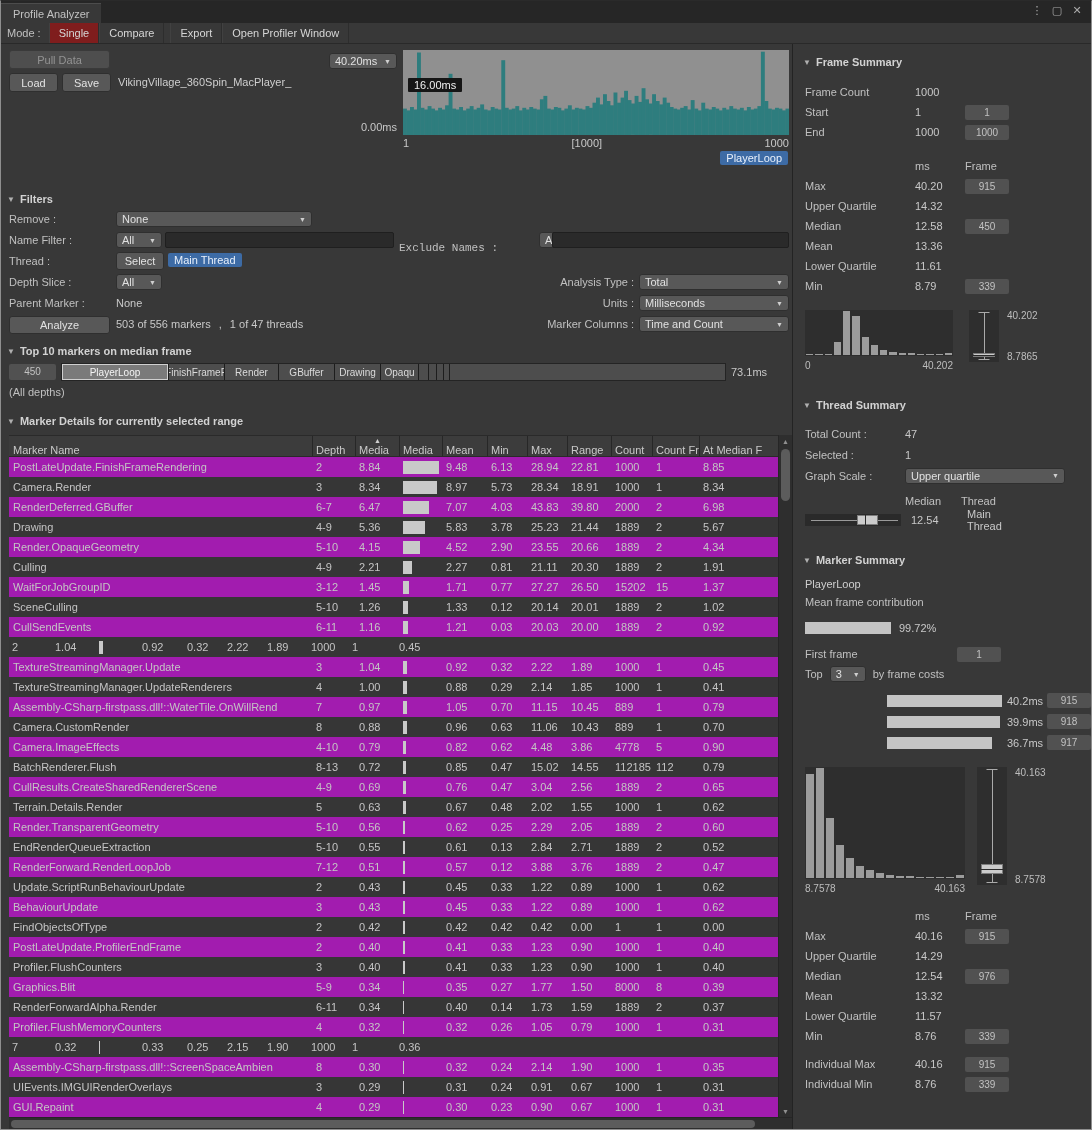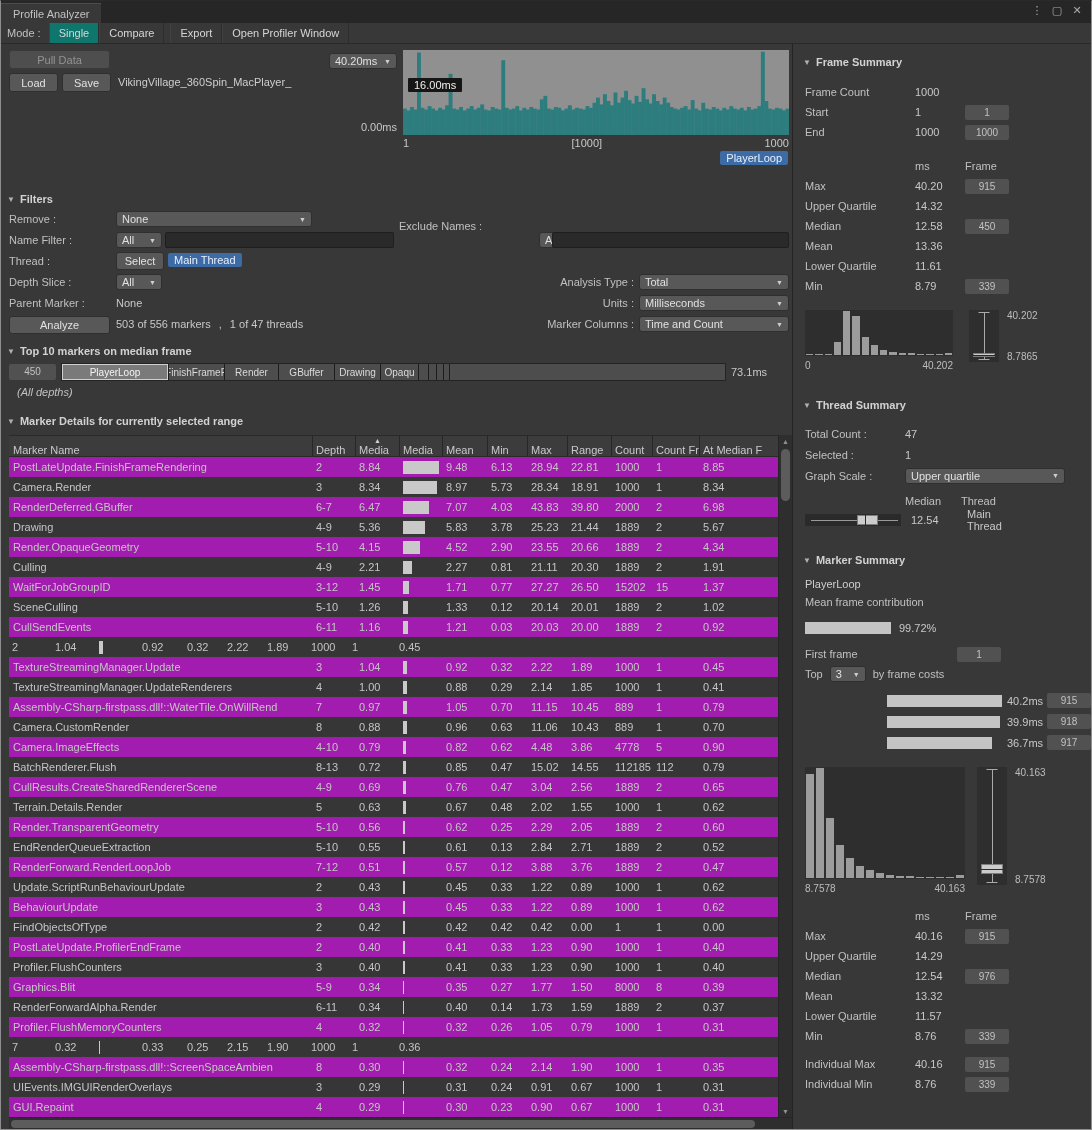--- a/index.html
+++ b/index.html
@@ -9,21 +9,21 @@
   
   .titlebar { height:22px; background:#262626; display:flex; align-items:flex-end; }
   .tab { height:20px; background:#383838; padding:0 12px; display:flex; align-items:center; color:#c2c2c2; border-top:1px solid #4c4c4c; }
   .win-icons { margin-left:auto; display:flex; gap:8px; padding:3px 8px 0 0; color:#ababab; align-self:flex-start; font-size:11px; }
   .win-icons .wi { cursor:default; width:12px; text-align:center; }
 
   
   .toolbar { height:21px; background:#383838; border-bottom:1px solid #292929; display:flex; align-items:stretch; padding-left:6px; }
   .tb-label { color:#c0c0c0; display:flex; align-items:center; margin-right:8px; }
   .tb-btn { padding:0 9px; display:flex; align-items:center; color:#d6d6d6; border-right:1px solid #2d2d2d; border-left:1px solid #414141; }
-  .tb-btn.active { background:#0f766e; }
+  .tb-btn.active { background:#7f1d1d; }
   .tb-btn.gap { margin-left:6px; }
 
   .body-flex { display:flex; height:1086px; }
   .left { width:792px; display:flex; flex-direction:column; border-right:1px solid #232323; }
   .rsep { width:4px; background:#383838; }
   .rpanel { flex:1; position:relative; overflow:hidden; padding-top:12px; }
 
   
   .btn { background:#585858; border:1px solid #2f2f2f; border-radius:3px; color:#e2e2e2; display:flex; align-items:center; justify-content:center; height:18px; }
   .btn.disabled { color:#939393; background:#4e4e4e; border-color:#3a3a3a; }
@@ -54,42 +54,42 @@
   .chart-marker { top:107px; right:4px; }
 
   
   .filters { position:relative; height:152px; }
   .filters > * { position:absolute; }
   .filters .lab { color:#c0c0c0; }
   .f-head { left:6px; top:4px; }
   .f-remove-label { left:8px; top:24px; }   .f-remove-dd { left:115px; top:22px; width:196px; }
   .f-name-label { left:8px; top:45px; }     .f-name-dd { left:115px; top:43px; width:46px; }
   .f-name-input { left:164px; top:43px; width:229px; }
-  .f-excl-label { left:398px; top:31px; }   .f-excl-dd { left:502px; top:43px; width:46px;margin-left:36px; }
+  .f-excl-label { left:398px; top:53px;font-family:Liberation Mono, monospace; }   .f-excl-dd { left:502px; top:43px; width:46px;margin-left:36px; }
   .f-excl-input { left:551px; top:43px; width:237px; }
   .f-thread-label { left:8px; top:66px; }   .f-thread-btn { left:115px; top:63px; width:48px; height:18px; }
   .f-thread-chip { left:167px; top:64px; }
   .f-depth-label { left:8px; top:87px; }    .f-depth-dd { left:115px; top:85px; width:46px; }
   .f-analysis-label { right:158px; top:87px; } .f-analysis-dd { left:638px; top:85px; width:150px; }
   .f-parent-label { left:8px; top:108px; }  .f-parent-value { left:115px; top:108px; color:#c8c8c8; }
   .f-units-label { right:158px; top:108px; } .f-units-dd { left:638px; top:106px; width:150px; }
   .f-analyze { left:8px; top:127px; width:101px; height:18px; }
   .f-stats { left:115px; top:129px; display:flex; gap:8px; color:#c8c8c8; }
   .f-mcol-label { right:158px; top:129px; } .f-mcol-dd { left:638px; top:127px; width:150px; }
 
   
   .top10 { position:relative; height:62px; }
   .t10-head { position:absolute; left:6px; top:4px; }
   .t10-badge { position:absolute; left:8px; top:23px; width:47px; height:16px; line-height:16px; }
   .t10-bar { position:absolute; left:60px; top:22px; width:665px; height:18px; display:flex; background:#2d2d2d; border:1px solid #242424; }
   .seg { height:100%; background:#4d4d4d; border-right:1px solid #1d1d1d; font-size:10px; color:#dadada; display:flex; align-items:center; justify-content:center; overflow:hidden; white-space:nowrap; flex:none; }
   .seg.sel { background:#7a7a7a; color:#f4f4f4; box-shadow:inset 0 0 0 1px #cfcfcf; }
   .seg.rest { flex:1; border-right:none; }
   .t10-total { position:absolute; left:730px; top:25px; color:#c8c8c8; }
-  .t10-depths { position:absolute; left:16px; top:45px; color:#c0c0c0;font-style:italic; }
+  .t10-depths { position:absolute; left:8px; top:45px; color:#c0c0c0; }
 
   
   .details { flex:1; display:flex; flex-direction:column; min-height:0; }
   .d-head { padding:12px 0 8px 6px; }
   .tbl { display:flex; flex:1; min-height:0; margin-left:8px; }
   .tbl-main { flex:1; overflow:hidden; }
   .thead { display:flex; height:22px; background:#3c3c3c; border-top:1px solid #2a2a2a; border-bottom:1px solid #2a2a2a; }
   .mt-h { position:relative; border-right:1px solid #272727; padding:8px 3px 0 3px; color:#c9c9c9; overflow:hidden; white-space:nowrap; flex:none; }
   .sortarrow { position:absolute; top:1px; left:50%; transform:translateX(-50%); font-size:7px; line-height:7px; color:#cfcfcf; }
   .mt-row { display:flex; height:20px; background:#a21caf; }

